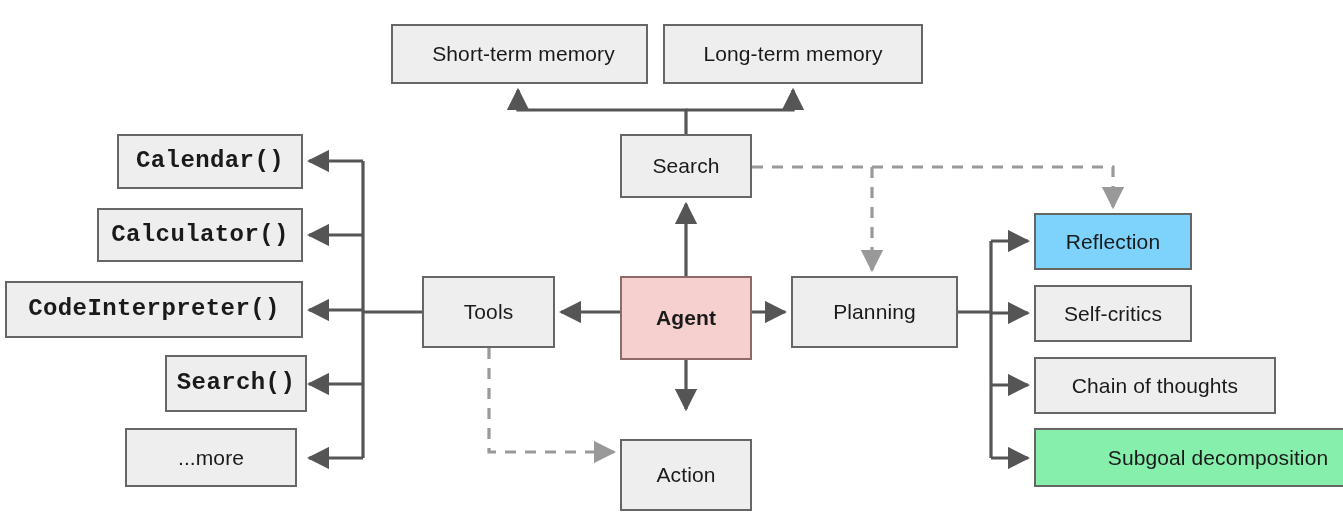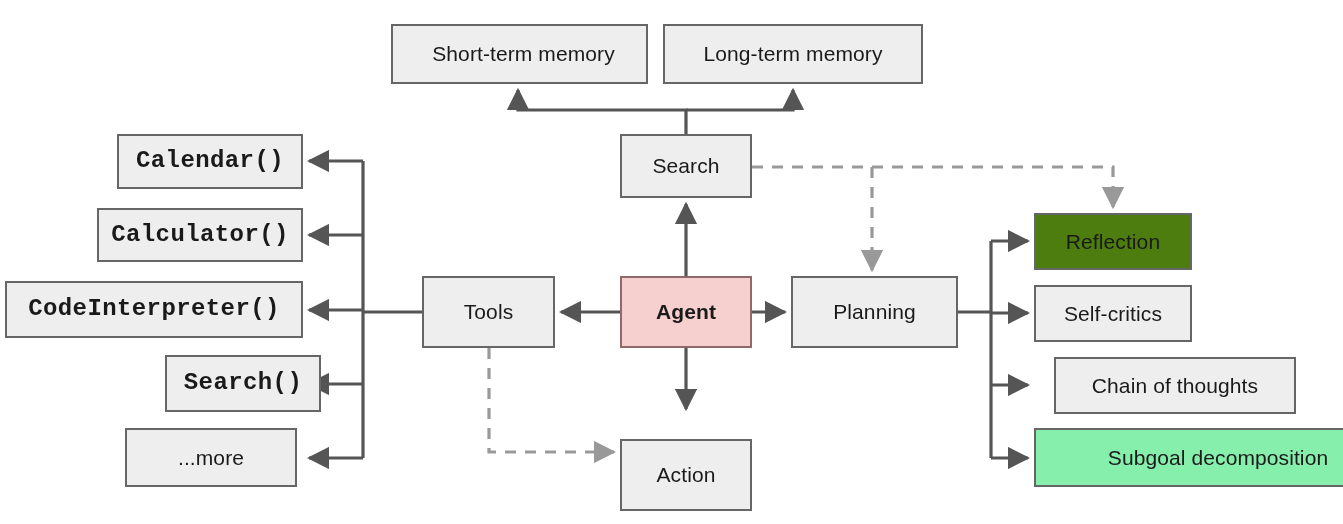--- a/index.html
+++ b/index.html
@@ -116,42 +116,42 @@
       </div>
       <div class="node mono" style="left: 117px; top: 134px; width: 186px; height: 55px; background: rgb(238, 238, 238); border-color: rgb(102, 102, 102); color: rgb(26, 26, 26);">
         <span class="node-label">Calendar()</span>
       </div>
       <div class="node" style="left: 620px; top: 134px; width: 132px; height: 64px; background: rgb(238, 238, 238); border-color: rgb(102, 102, 102); color: rgb(26, 26, 26);">
         <span class="node-label">Search</span>
       </div>
       <div class="node mono" style="left: 97px; top: 208px; width: 206px; height: 54px; background: rgb(238, 238, 238); border-color: rgb(102, 102, 102); color: rgb(26, 26, 26);">
         <span class="node-label">Calculator()</span>
       </div>
-      <div class="node" style="left: 1034px; top: 213px; width: 158px; height: 57px; background: #4d7c0f; border-color: rgb(102, 102, 102); color: rgb(26, 26, 26);">
+      <div class="node" style="left: 1034px; top: 213px; width: 158px; height: 57px; background: #7dd3fc; border-color: rgb(102, 102, 102); color: rgb(26, 26, 26);">
         <span class="node-label">Reflection</span>
       </div>
       <div class="node" style="left: 422px; top: 276px; width: 133px; height: 72px; background: rgb(238, 238, 238); border-color: rgb(102, 102, 102); color: rgb(26, 26, 26);">
         <span class="node-label">Tools</span>
       </div>
-      <div class="node accent" style="left: 620px; top: 276px; width: 132px; height: 72px; background: rgb(246, 207, 207); border-color: rgb(143, 106, 106); color: rgb(26, 26, 26);">
+      <div class="node accent" style="left: 620px; top: 276px; width: 132px; height: 84px; background: rgb(246, 207, 207); border-color: rgb(143, 106, 106); color: rgb(26, 26, 26);">
         <span class="node-label">Agent</span>
       </div>
       <div class="node" style="left: 791px; top: 276px; width: 167px; height: 72px; background: rgb(238, 238, 238); border-color: rgb(102, 102, 102); color: rgb(26, 26, 26); align-items: center;">
         <span class="node-label">Planning</span>
       </div>
       <div class="node" style="left: 1034px; top: 285px; width: 158px; height: 57px; background: rgb(238, 238, 238); border-color: rgb(102, 102, 102); color: rgb(26, 26, 26);">
         <span class="node-label">Self-critics</span>
       </div>
       <div class="node mono" style="left: 5px; top: 281px; width: 298px; height: 57px; background: rgb(238, 238, 238); border-color: rgb(102, 102, 102); color: rgb(26, 26, 26);">
         <span class="node-label">CodeInterpreter()</span>
       </div>
-      <div class="node mono" style="left: 165px; top: 355px; width: 156px; height: 57px; background: rgb(238, 238, 238); border-color: rgb(102, 102, 102); color: rgb(26, 26, 26);">
+      <div class="node mono" style="left: 165px; top: 355px; width: 142px; height: 57px; background: rgb(238, 238, 238); border-color: rgb(102, 102, 102); color: rgb(26, 26, 26);">
         <span class="node-label">Search()</span>
       </div>
-      <div class="node" style="left: 1034px; top: 357px; width: 242px; height: 57px; background: rgb(238, 238, 238); border-color: rgb(102, 102, 102); color: rgb(26, 26, 26); margin-left: 20px;">
+      <div class="node" style="left: 1034px; top: 357px; width: 242px; height: 57px; background: rgb(238, 238, 238); border-color: rgb(102, 102, 102); color: rgb(26, 26, 26);">
         <span class="node-label">Chain of thoughts</span>
       </div>
       <div class="node" style="left: 125px; top: 428px; width: 172px; height: 59px; background: rgb(238, 238, 238); border-color: rgb(102, 102, 102); color: rgb(26, 26, 26);">
         <span class="node-label">...more</span>
       </div>
       <div class="node" style="left: 620px; top: 415px; width: 132px; height: 72px; background: rgb(238, 238, 238); border-color: rgb(102, 102, 102); color: rgb(26, 26, 26); margin-top: 24px;">
         <span class="node-label">Action</span>
       </div>
       <div class="node" style="left: 1034px; top: 428px; width: 368px; height: 59px; background: #86efac; border-color: rgb(102, 102, 102); color: rgb(26, 26, 26);">
         <span class="node-label">Subgoal decomposition</span>

